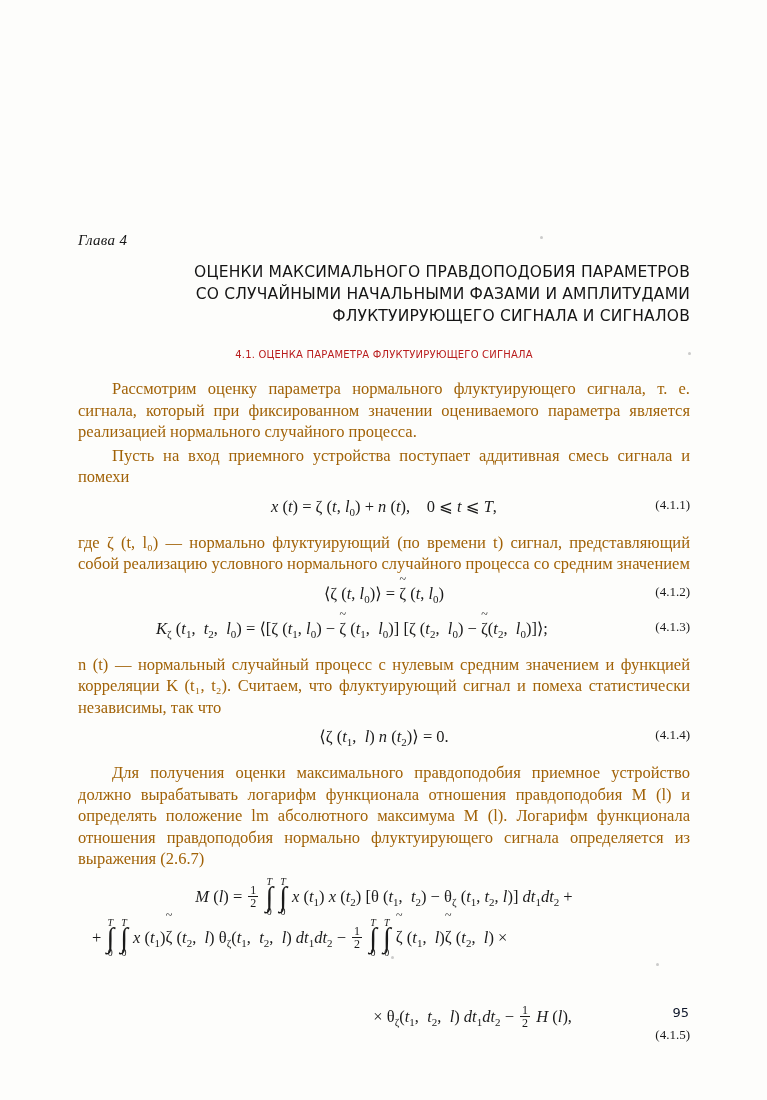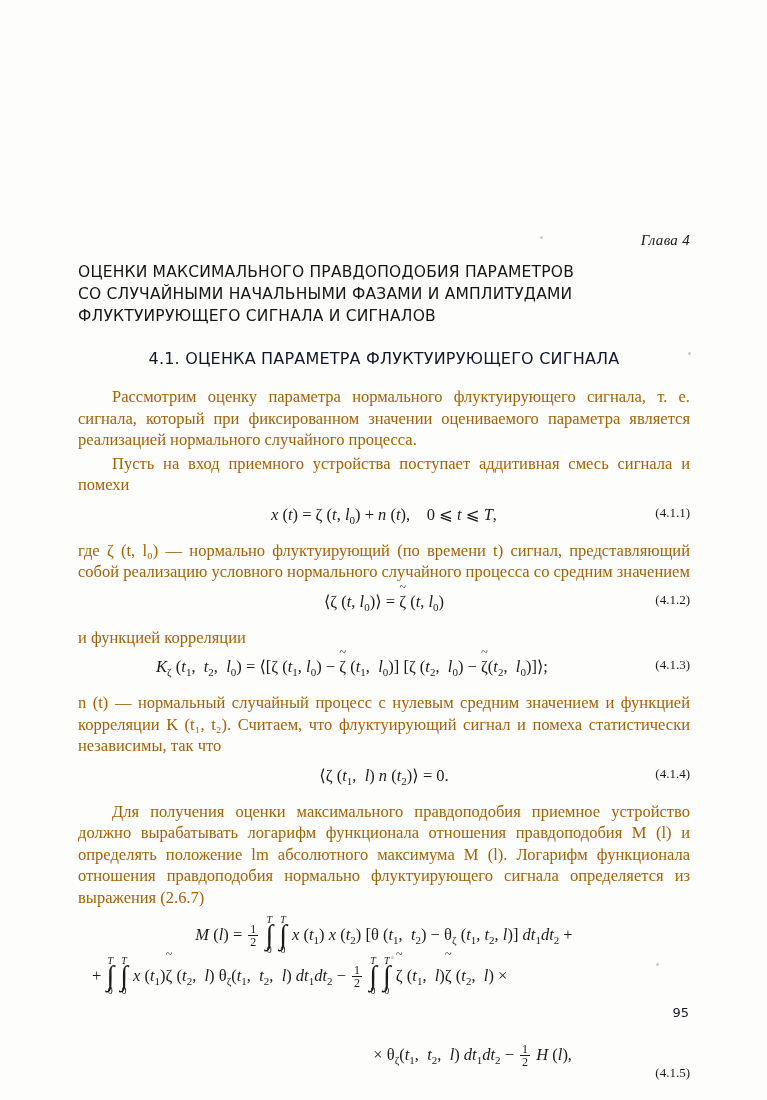--- a/index.html
+++ b/index.html
@@ -22,44 +22,44 @@
     height: 1100px;
     background: #fdfdfb;
   }
   .content {
     position: absolute;
     left: 78px;
     top: 232px;
     width: 612px;
   }
   .chapter-label {
-    text-align: right;
+    text-align: left;
     font-style: italic;
     font-size: 15px;
     letter-spacing: 0.3px;
     margin-bottom: 12px;
     color: #171717;
   }
   .chapter-title {
-    text-align: left;
+    text-align: right;
     font-family: "DejaVu Sans", sans-serif;
     font-size: 15.5px;
     line-height: 22px;
     letter-spacing: 0.2px;
     color: #141414;
     margin-bottom: 22px;
   }
   .chapter-title div { white-space: nowrap; }
   .section-title {
     text-align: center;
     font-family: "DejaVu Sans", sans-serif;
-    font-size: 16px;
+    font-size: 10px;
     letter-spacing: 0.2px;
     margin-bottom: 18px;
-    color: #0f172a;
+    color: #b91c1c;
   }
   p.body {
     font-size: 16.5px;
     line-height: 21.5px;
     text-align: justify;
     margin: 0 0 2px 0;
     text-indent: 34px;
     color: #a16207;
   }
   p.body.noindent { text-indent: 0; }
@@ -184,21 +184,20 @@
 
     <p class="body noindent">где ζ (t, l₀) — нормально флуктуирующий (по времени t) сигнал, представляющий собой реализацию условного нормального случайного процесса со средним значением</p>
 
     <div class="formula-row">
       <div class="formula">
         ⟨ζ (<span class="it">t</span>, <span class="it">l</span><span class="sub">0</span>)⟩ = <span class="tilde-over"><span class="tl">~</span>ζ</span> (<span class="it">t</span>, <span class="it">l</span><span class="sub">0</span>)
       </div>
       <div class="eqno">(4.1.2)</div>
     </div>
 
-    <p class="body noindent">и функцией корреляции</p>
 
     <div class="formula-row">
       <div class="formula" style="padding-right:64px;">
         <span class="it">K</span><span class="sub">ζ</span> (<span class="it">t</span><span class="sub">1</span>, &nbsp;<span class="it">t</span><span class="sub">2</span>, &nbsp;<span class="it">l</span><span class="sub">0</span>) = ⟨[ζ (<span class="it">t</span><span class="sub">1</span>, <span class="it">l</span><span class="sub">0</span>) − <span class="tilde-over"><span class="tl">~</span>ζ</span> (<span class="it">t</span><span class="sub">1</span>, &nbsp;<span class="it">l</span><span class="sub">0</span>)] [ζ (<span class="it">t</span><span class="sub">2</span>, &nbsp;<span class="it">l</span><span class="sub">0</span>) − <span class="tilde-over"><span class="tl">~</span>ζ</span>(<span class="it">t</span><span class="sub">2</span>, &nbsp;<span class="it">l</span><span class="sub">0</span>)]⟩;
       </div>
       <div class="eqno">(4.1.3)</div>
     </div>
 
     <p class="body noindent">n (t) — нормальный случайный процесс с нулевым средним значением и функцией корреляции K (t₁, t₂). Считаем, что флуктуирующий сигнал и помеха статистически независимы, так что</p>
 

